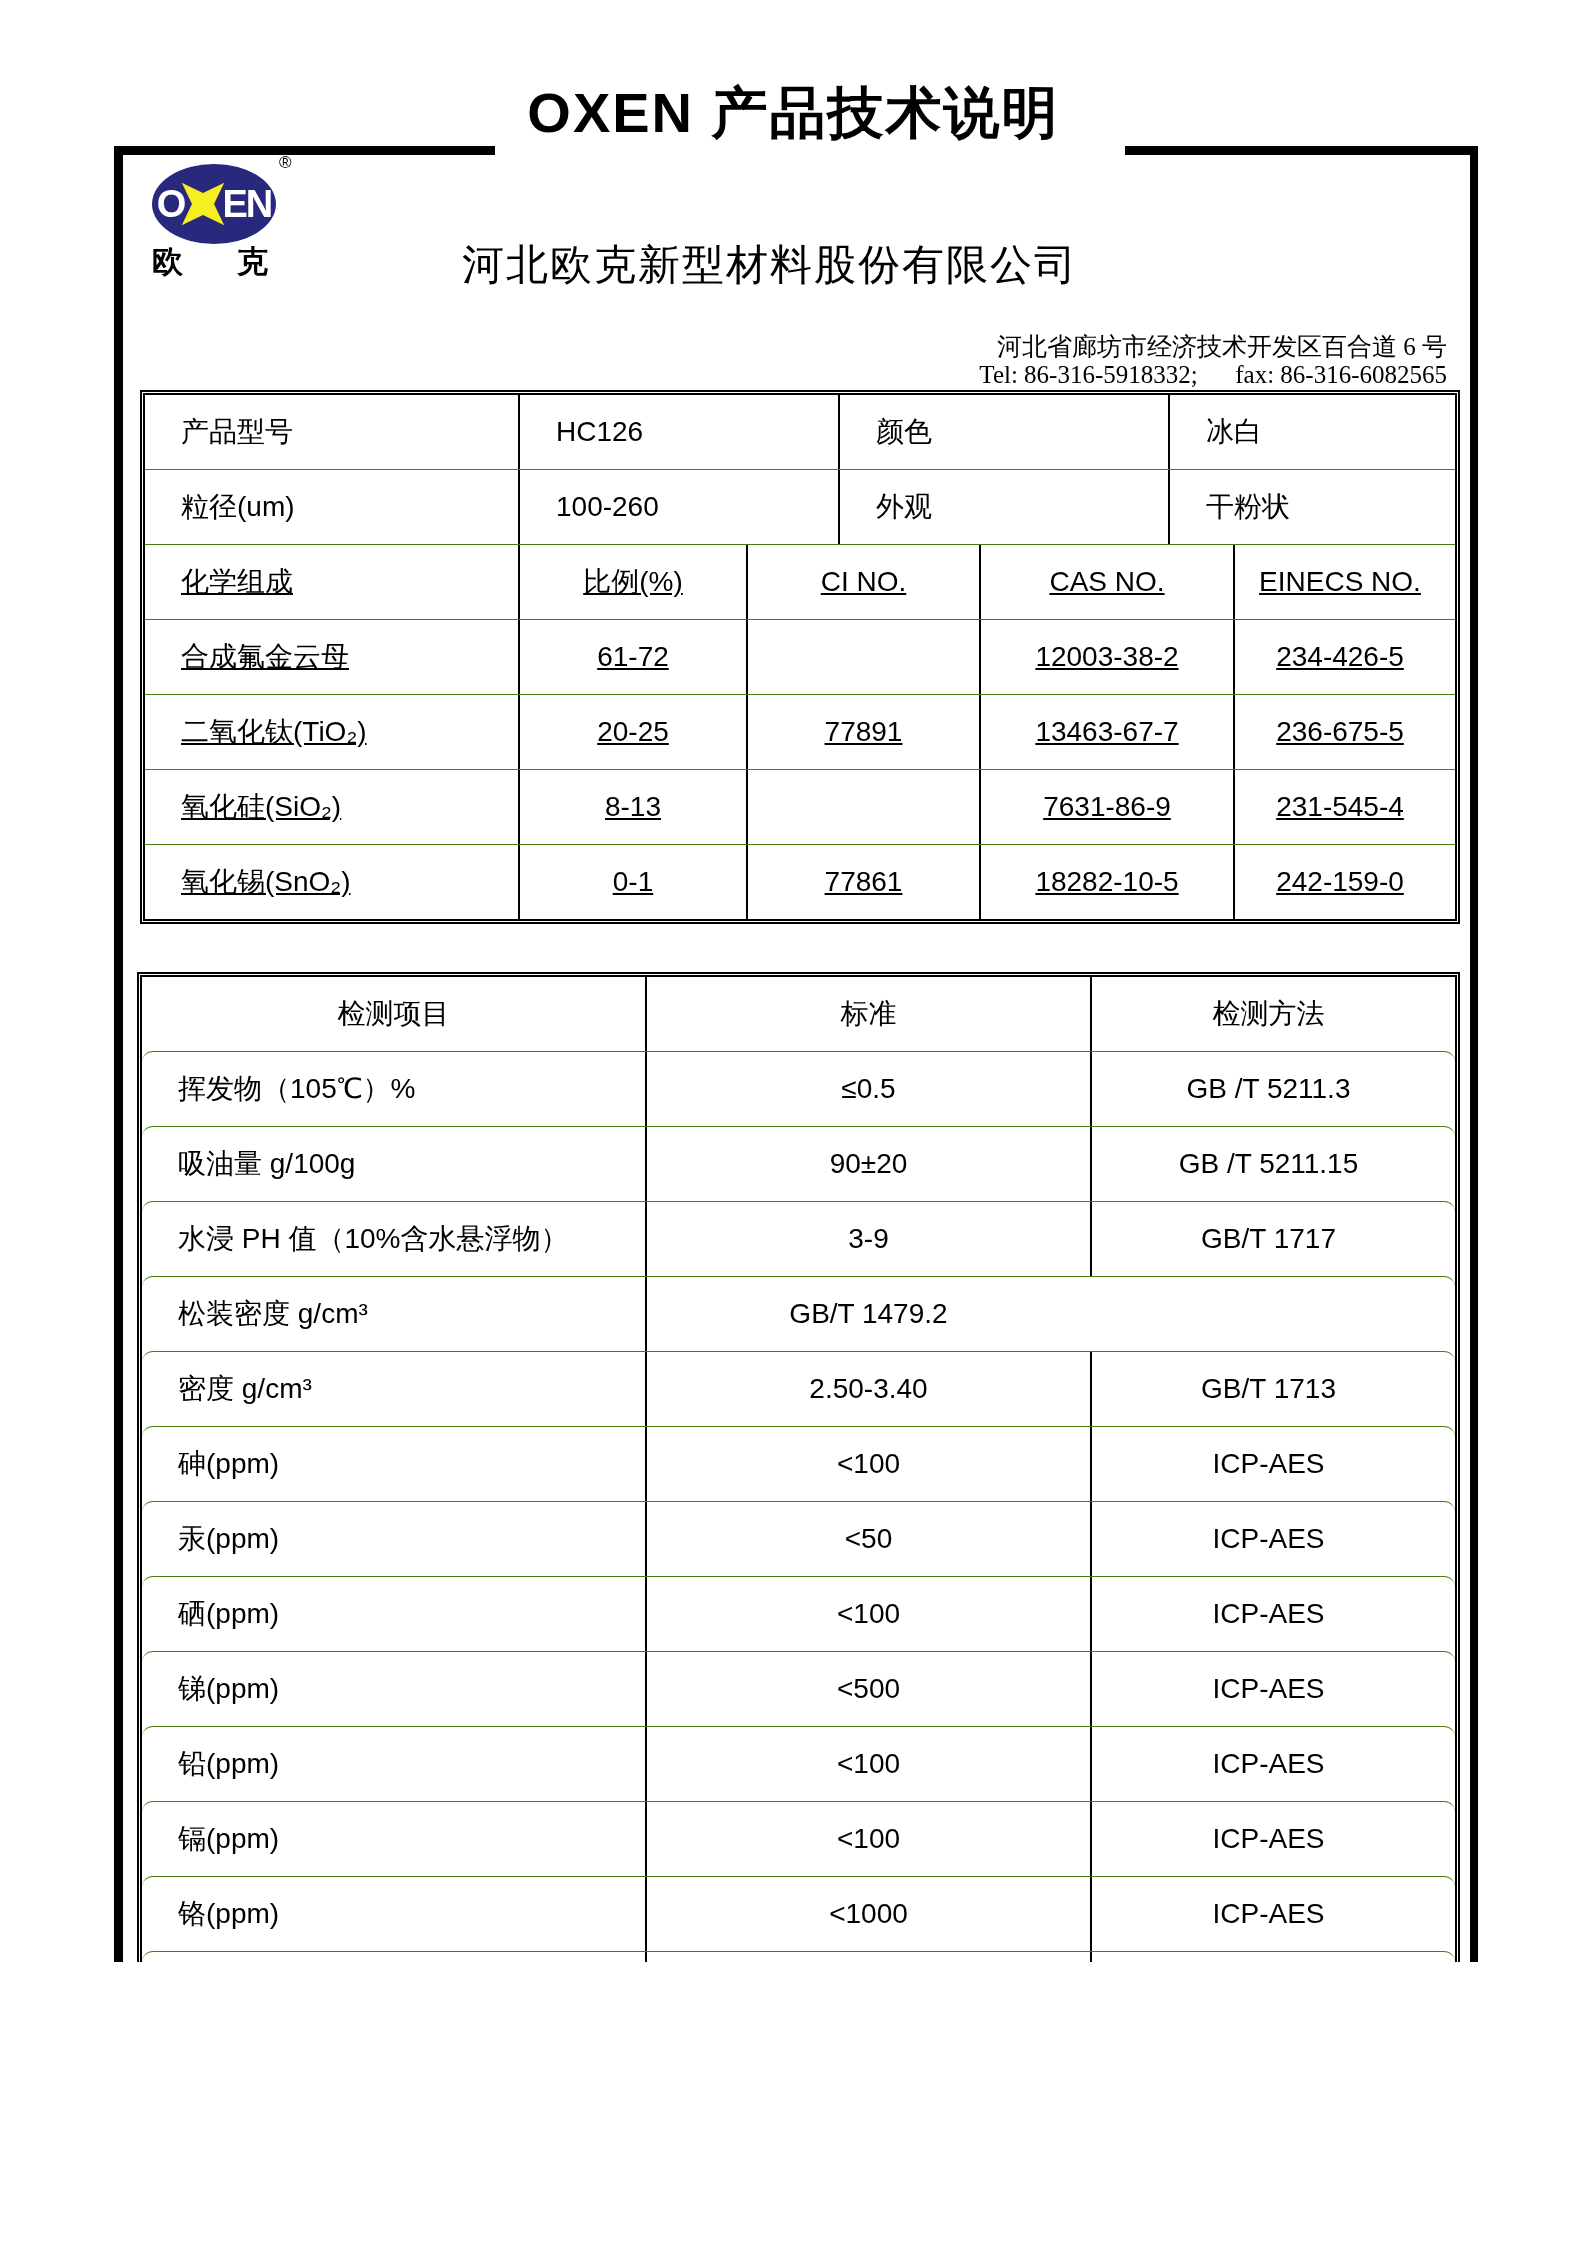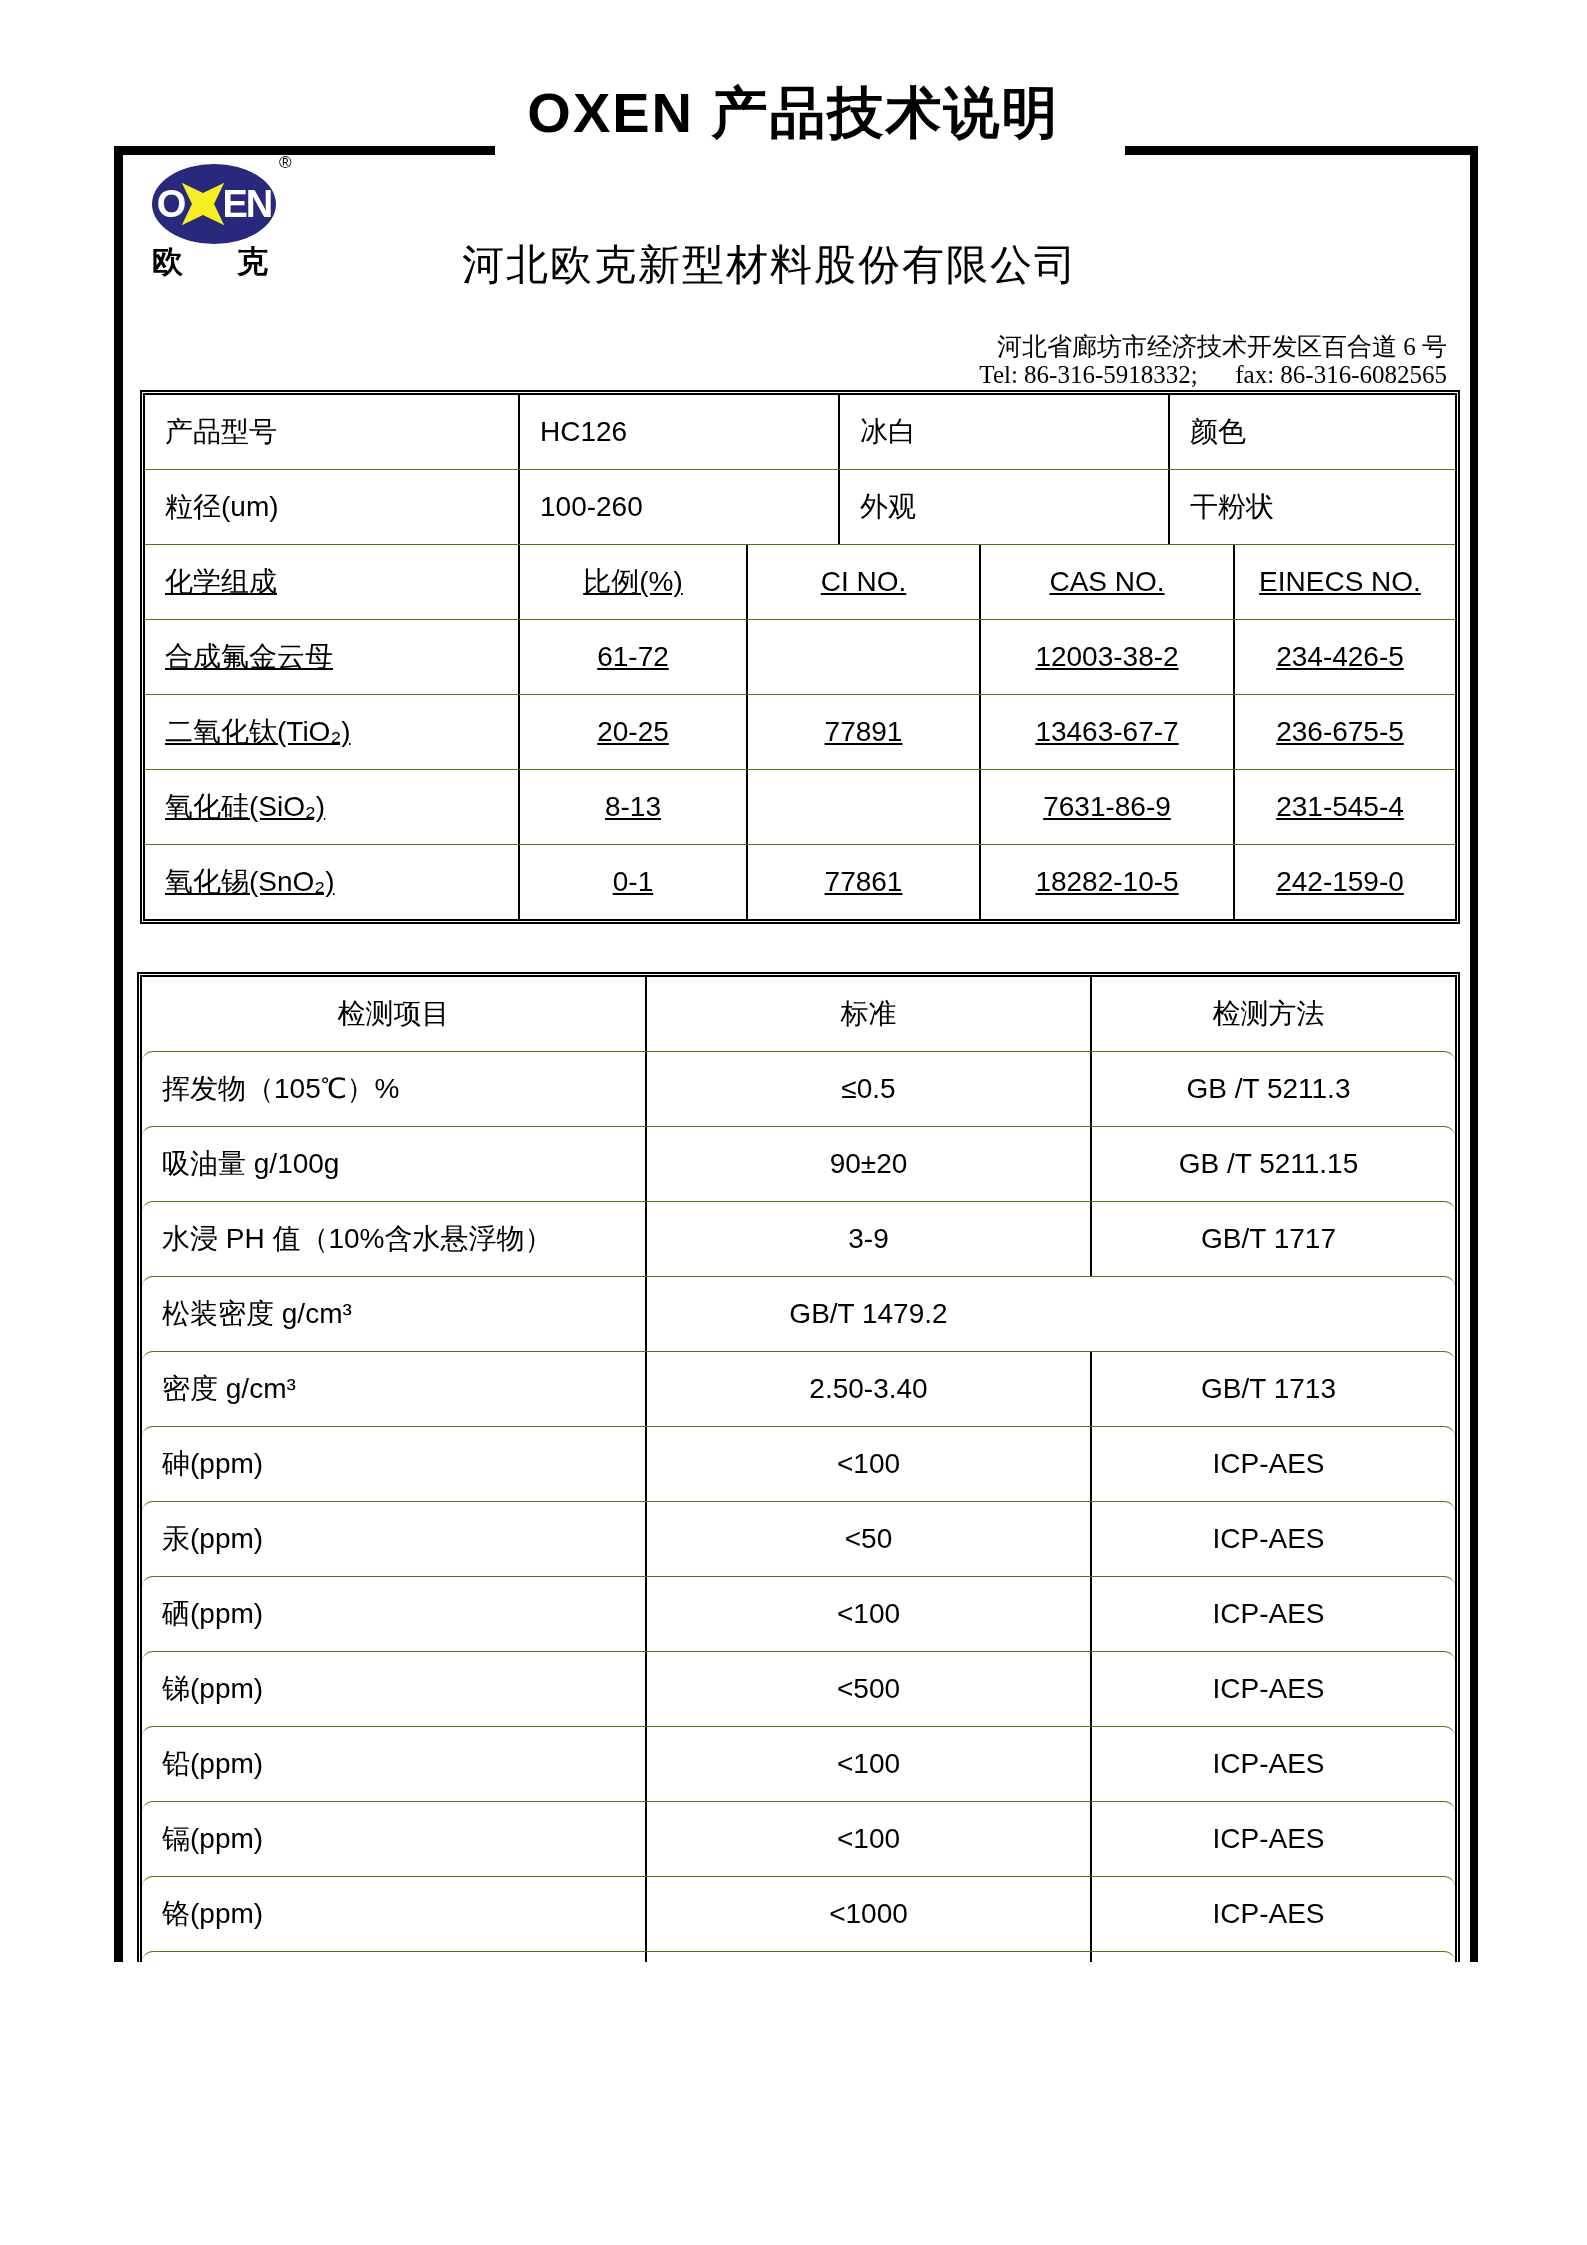--- a/index.html
+++ b/index.html
@@ -76,21 +76,21 @@
   .trow.a { grid-template-columns:373px 320px 330px 277px; }
   .trow.b { grid-template-columns:373px 228px 233px 254px 212px;text-decoration:underline; }
   .trow.c { grid-template-columns:503px 445px 355px;border-radius:11px; }
 
   .cell {
     display:flex; align-items:center; justify-content:center;
     font-size:28px; box-sizing:border-box;
     border-left:2px solid #000; overflow:hidden; white-space:nowrap;
   }
   .cell:first-child { border-left:none; }
-  .cell.l { justify-content:flex-start; padding-left:20px; }
+  .cell.l { justify-content:flex-start; padding-left:36px; }
 </style>
 </head>
 <body>
 
 <div class="page">
 
   <div class="doc-title">OXEN 产品技术说明</div>
   <div class="title-bar left"></div>
   <div class="title-bar right"></div>
 
@@ -110,22 +110,22 @@
   </div>
 
   <div class="company-name">河北欧克新型材料股份有限公司</div>
   <div class="company-address">河北省廊坊市经济技术开发区百合道 6 号</div>
   <div class="company-contact">Tel: 86-316-5918332;      fax: 86-316-6082565</div>
 
   <div class="table t1">
     <div class="trow a">
       <div class="cell l">产品型号</div>
       <div class="cell l">HC126</div>
+      <div class="cell l">颜色</div>
       <div class="cell l">冰白</div>
-      <div class="cell l">颜色</div>
     </div>
     <div class="trow a">
       <div class="cell l">粒径(um)</div>
       <div class="cell l">100-260</div>
       <div class="cell l">外观</div>
       <div class="cell l">干粉状</div>
     </div>
     <div class="trow b">
       <div class="cell l">化学组成</div>
       <div class="cell">比例(%)</div>

